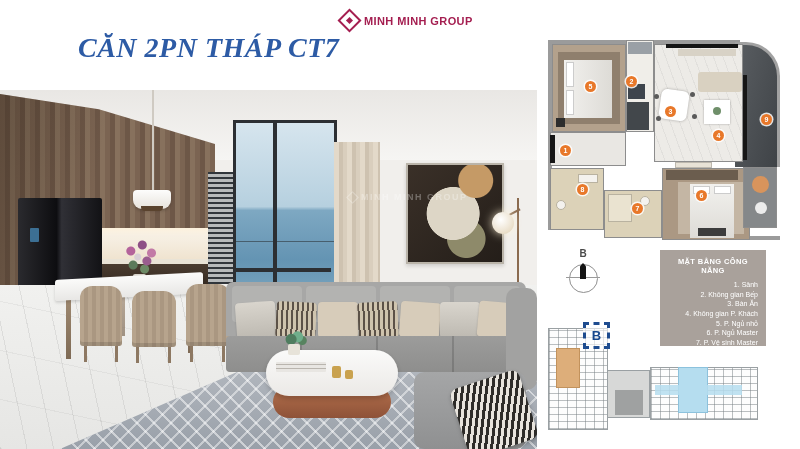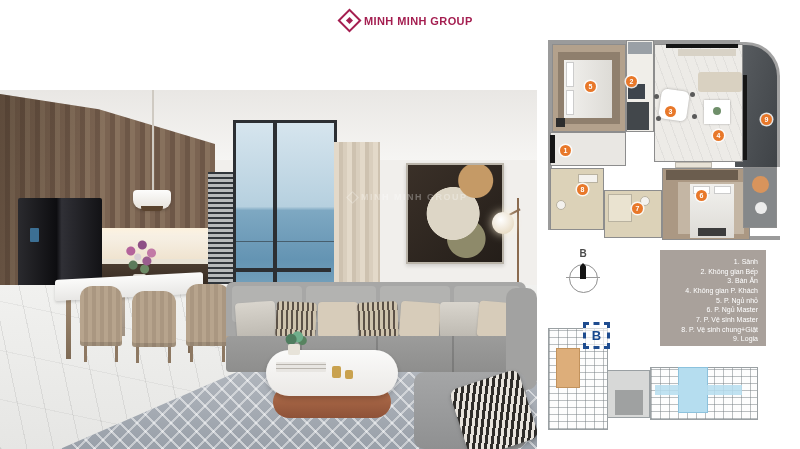--- a/index.html
+++ b/index.html
@@ -134,20 +134,21 @@
      background-color:#fdfdfd;border:1px solid #9aa0a3;box-sizing:border-box;}
   .unitb{position:absolute;left:35px;top:4px;width:27px;height:27px;border:3px dashed #1e4c8f;
      box-sizing:border-box;display:flex;align-items:center;justify-content:center;
      font-size:13px;font-weight:bold;color:#17478c;background:rgba(255,255,255,.6);z-index:4;}
 </style>
 </head>
 <body>
 
 <div id="canvas">
 
+  <div class="abs title">CĂN 2PN THÁP CT7</div>
   <div class="abs brand">
     <span class="brand-diamond">
         <i></i>
       </span>
     <span class="brand-name">MINH MINH GROUP</span>
   </div>
 
   <div class="abs photo">
     <div class="abs ceiling"></div>
     <div class="abs wood-wall"></div>
@@ -283,20 +284,21 @@
     <div class="fpm" style="left:117px;top:74px;">3</div>
     <div class="fpm" style="left:165px;top:98px;">4</div>
     <div class="fpm" style="left:37px;top:49px;">5</div>
     <div class="fpm" style="left:148px;top:158px;">6</div>
     <div class="fpm" style="left:84px;top:171px;">7</div>
     <div class="fpm" style="left:29px;top:152px;">8</div>
     <div class="fpm" style="left:213px;top:82px;">9</div>
   </div>
 
   <div class="abs legend">
+    <div class="legend-title">MẶT BẰNG CÔNG NĂNG</div>
     <div class="legend-item">1. Sảnh</div>
     <div class="legend-item">2. Không gian Bếp</div>
     <div class="legend-item">3. Bàn Ăn</div>
     <div class="legend-item">4. Không gian P. Khách</div>
     <div class="legend-item">5. P. Ngủ nhỏ</div>
     <div class="legend-item">6. P. Ngủ Master</div>
     <div class="legend-item">7. P. Vệ sinh Master</div>
     <div class="legend-item">8. P. Vệ sinh chung+Giặt</div>
     <div class="legend-item">9. Logia</div>
   </div>

